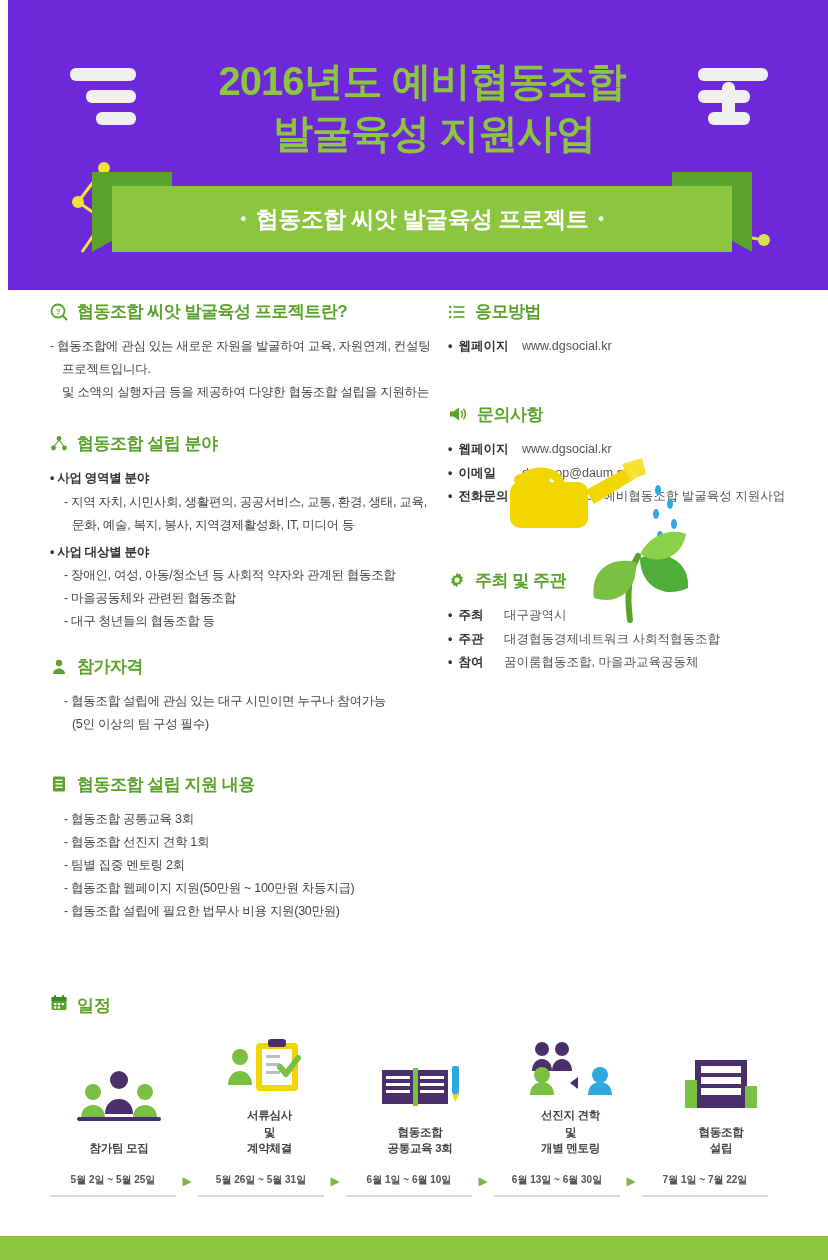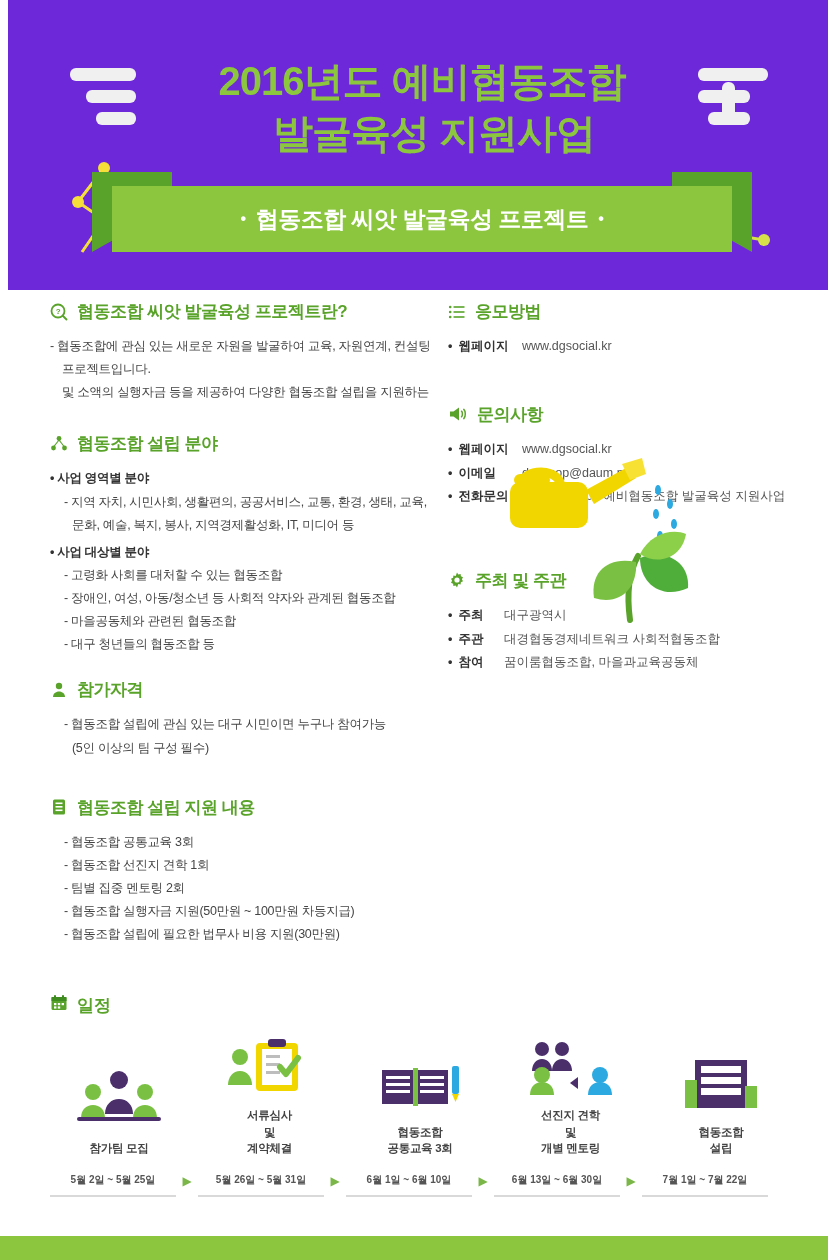--- a/index.html
+++ b/index.html
@@ -183,21 +183,20 @@
         </div>
         <div class="sec-body">
           <div class="strong-line">
             • <span>사업 영역별 분야</span>
           </div>
           <div class="li-dash">- 지역 자치, 시민사회, 생활편의, 공공서비스, 교통, 환경, 생태, 교육,</div>
           <div class="li-dash" style="padding-left:22px">문화, 예술, 복지, 봉사, 지역경제활성화, IT, 미디어 등</div>
           <div class="strong-line" style="margin-top:4px">
             • <span>사업 대상별 분야</span>
           </div>
-          <div class="li-dash">- 고령화 사회를 대처할 수 있는 협동조합</div>
           <div class="li-dash">- 장애인, 여성, 아동/청소년 등 사회적 약자와 관계된 협동조합</div>
           <div class="li-dash">- 마을공동체와 관련된 협동조합</div>
           <div class="li-dash">- 대구 청년들의 협동조합 등</div>
         </div>
       </div>
 
       <div class="sec" style="margin-top:16px">
         <div class="sec-title">
           <span class="ic">
             <svg width="18" height="18" viewBox="0 0 18 18">
@@ -222,21 +221,21 @@
                 <rect x="5.5" y="8" width="7" height="1.6" fill="#ffffff"></rect>
                 <rect x="5.5" y="11.5" width="7" height="1.6" fill="#ffffff"></rect>
               </svg>
           </span>
           <span>협동조합 설립 지원 내용</span>
         </div>
         <div class="sec-body">
           <div class="li-dash">- 협동조합 공통교육 3회</div>
           <div class="li-dash">- 협동조합 선진지 견학 1회</div>
           <div class="li-dash">- 팀별 집중 멘토링 2회</div>
-          <div class="li-dash">- 협동조합 실행자금 지원(50만원 ~ 100만원 차등지급)</div>
+          <div class="li-dash">- 협동조합 웹페이지 지원(50만원 ~ 100만원 차등지급)</div>
           <div class="li-dash">- 협동조합 설립에 필요한 법무사 비용 지원(30만원)</div>
         </div>
       </div>
 
     </div>
 
     <div class="col-right">
 
       <div class="sec">
         <div class="sec-title">

